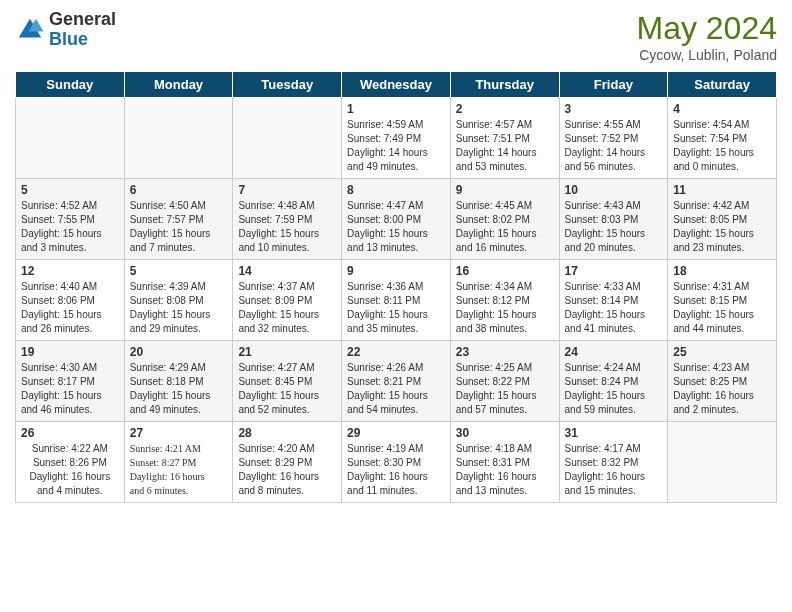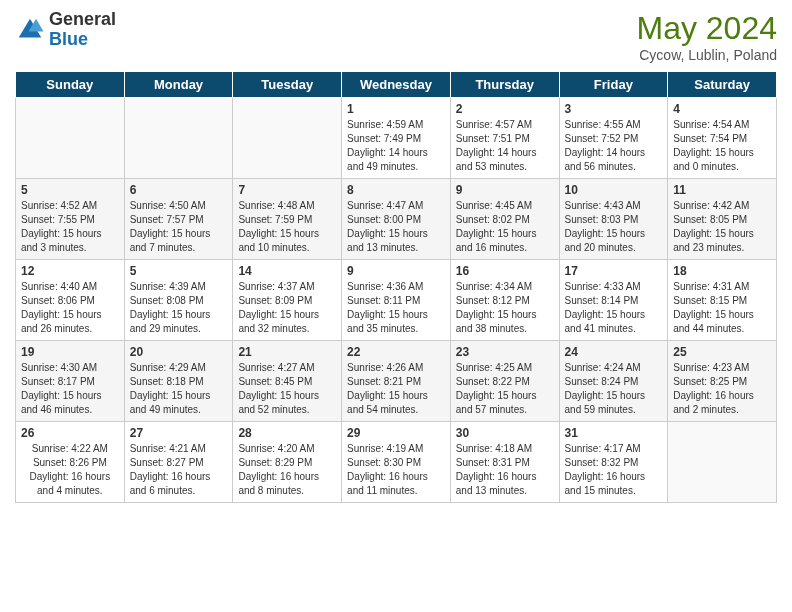--- a/index.html
+++ b/index.html
@@ -312,21 +312,21 @@
         <tr>
           <td>
             <span class="day-num">26</span>
             <div class="day-info" style="white-space: pre-line; text-align: center;">Sunrise: 4:22 AM
 Sunset: 8:26 PM
 Daylight: 16 hours
 and 4 minutes.</div>
           </td>
           <td>
             <span class="day-num">27</span>
-            <div class="day-info" style="white-space: pre-line;">Sunrise: 4:21 AM
+            <div class="day-info" style="white-space: pre-line; font-family: Liberation Serif, serif;">Sunrise: 4:21 AM
 Sunset: 8:27 PM
 Daylight: 16 hours
 and 6 minutes.</div>
           </td>
           <td>
             <span class="day-num">28</span>
             <div class="day-info" style="white-space: pre-line;">Sunrise: 4:20 AM
 Sunset: 8:29 PM
 Daylight: 16 hours
 and 8 minutes.</div>

